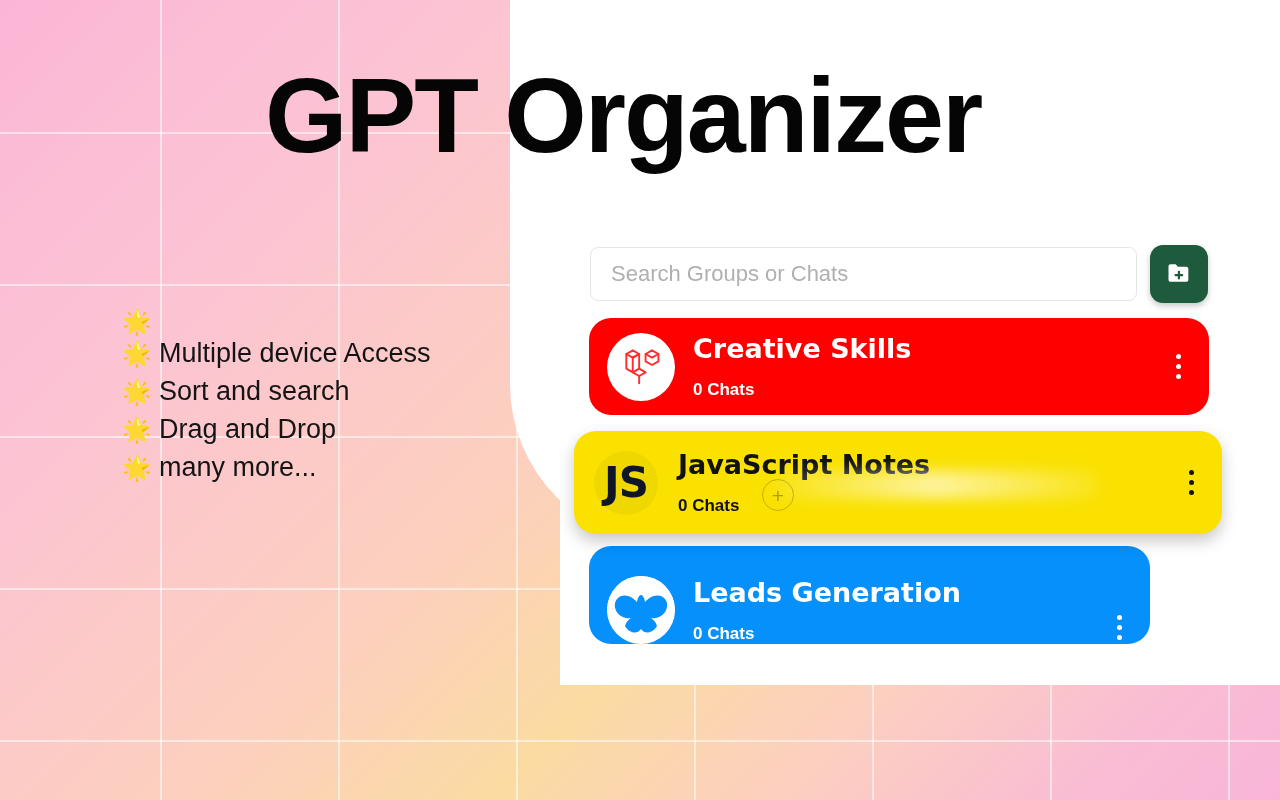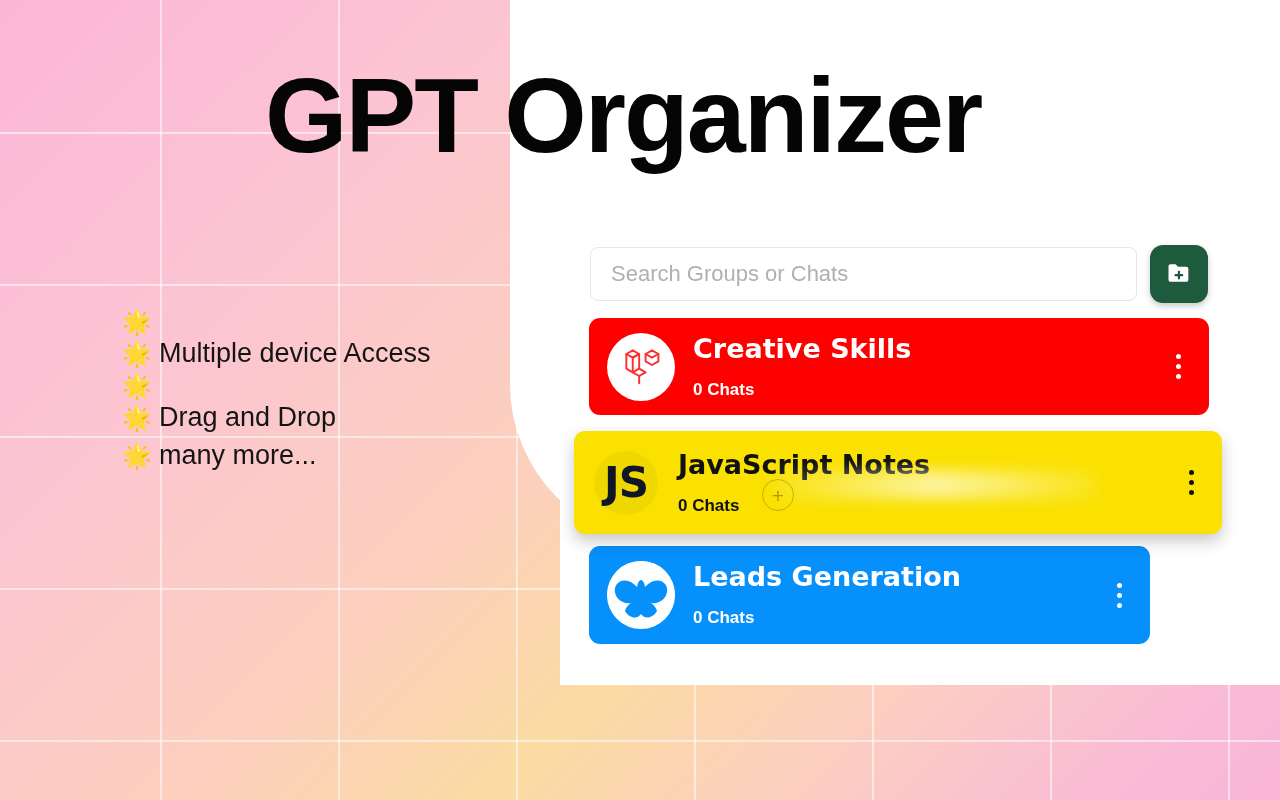--- a/index.html
+++ b/index.html
@@ -76,29 +76,29 @@
     width:58px;height:58px;flex:none;border:none;cursor:pointer;
     background:#1e5b3c;border-radius:13px;
     display:flex;align-items:center;justify-content:center;
     box-shadow:0 3px 6px rgba(0,0,0,.22);
   }
 
   
   .cards{position:absolute;left:0;top:90px;width:656px;}
   .card{
     position:absolute;box-sizing:border-box;
-    border-radius:11px;display:flex;align-items:center;
+    border-radius:22px;display:flex;align-items:center;
     padding:0 18px;
   }
   .card-red{left:19px;top:0;width:620px;height:97px;background:#ff0000;}
   .card-yellow{
     left:4px;top:113px;width:648px;height:103px;background:#fae100;
     box-shadow:0 7px 16px rgba(0,0,0,.22);z-index:8;
   }
-  .card-blue{left:19px;top:228px;width:561px;height:98px;background:#0690fb;}
+  .card-blue{left:19px;top:228px;width:561px;height:98px;background:#0690fb;align-items:flex-end;}
 
   .card-avatar{
     width:68px;height:68px;flex:none;border-radius:50%;
     display:flex;align-items:center;justify-content:center;overflow:hidden;
     position:relative;
   }
   .avatar-white{background:#ffffff;}
   .avatar-js{background:transparent;}
   .js-text{
     font-size:42px;font-weight:700;color:#0f172a;letter-spacing:-1px;
@@ -157,20 +157,21 @@
   <div class="features">
     <div class="feature-row">
       <span class="feature-star">🌟</span>
     </div>
     <div class="feature-row">
       <span class="feature-star">🌟</span>
       <span>Multiple device Access</span>
     </div>
     <div class="feature-row">
       <span class="feature-star">🌟</span>
+      <span>Sort and search</span>
     </div>
     <div class="feature-row">
       <span class="feature-star">🌟</span>
       <span>Drag and Drop</span>
     </div>
     <div class="feature-row">
       <span class="feature-star">🌟</span>
       <span>many more...</span>
     </div>
   </div>

